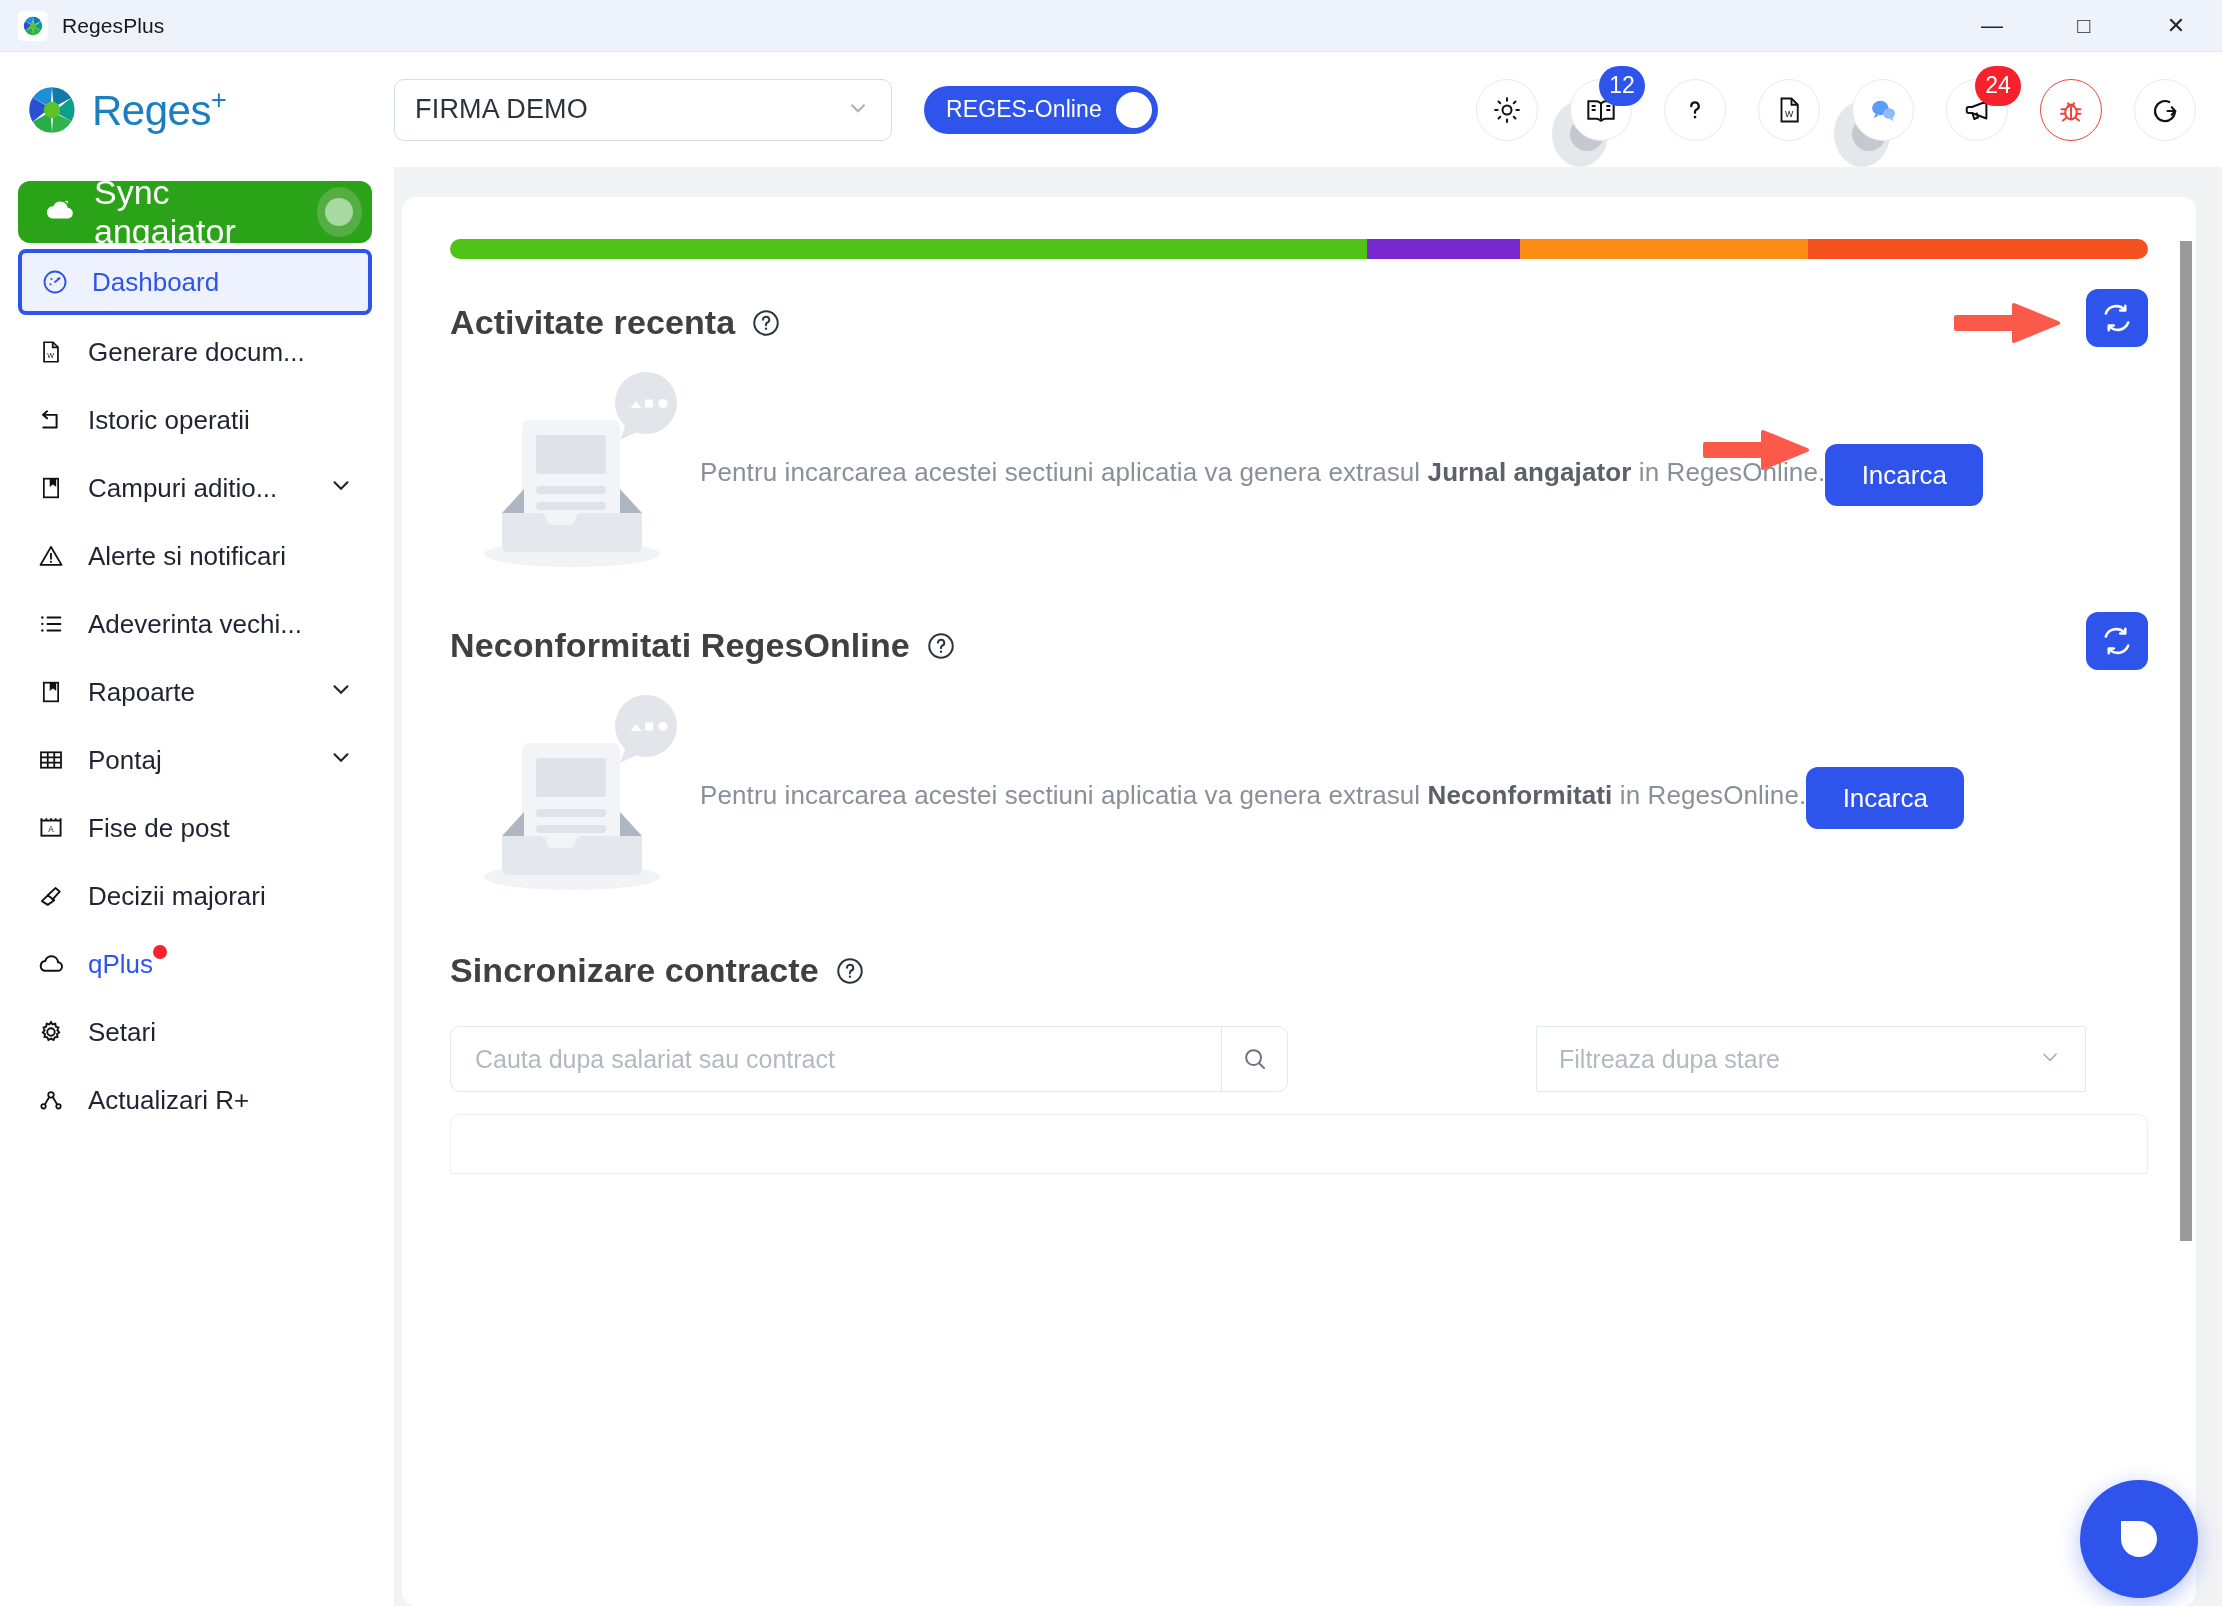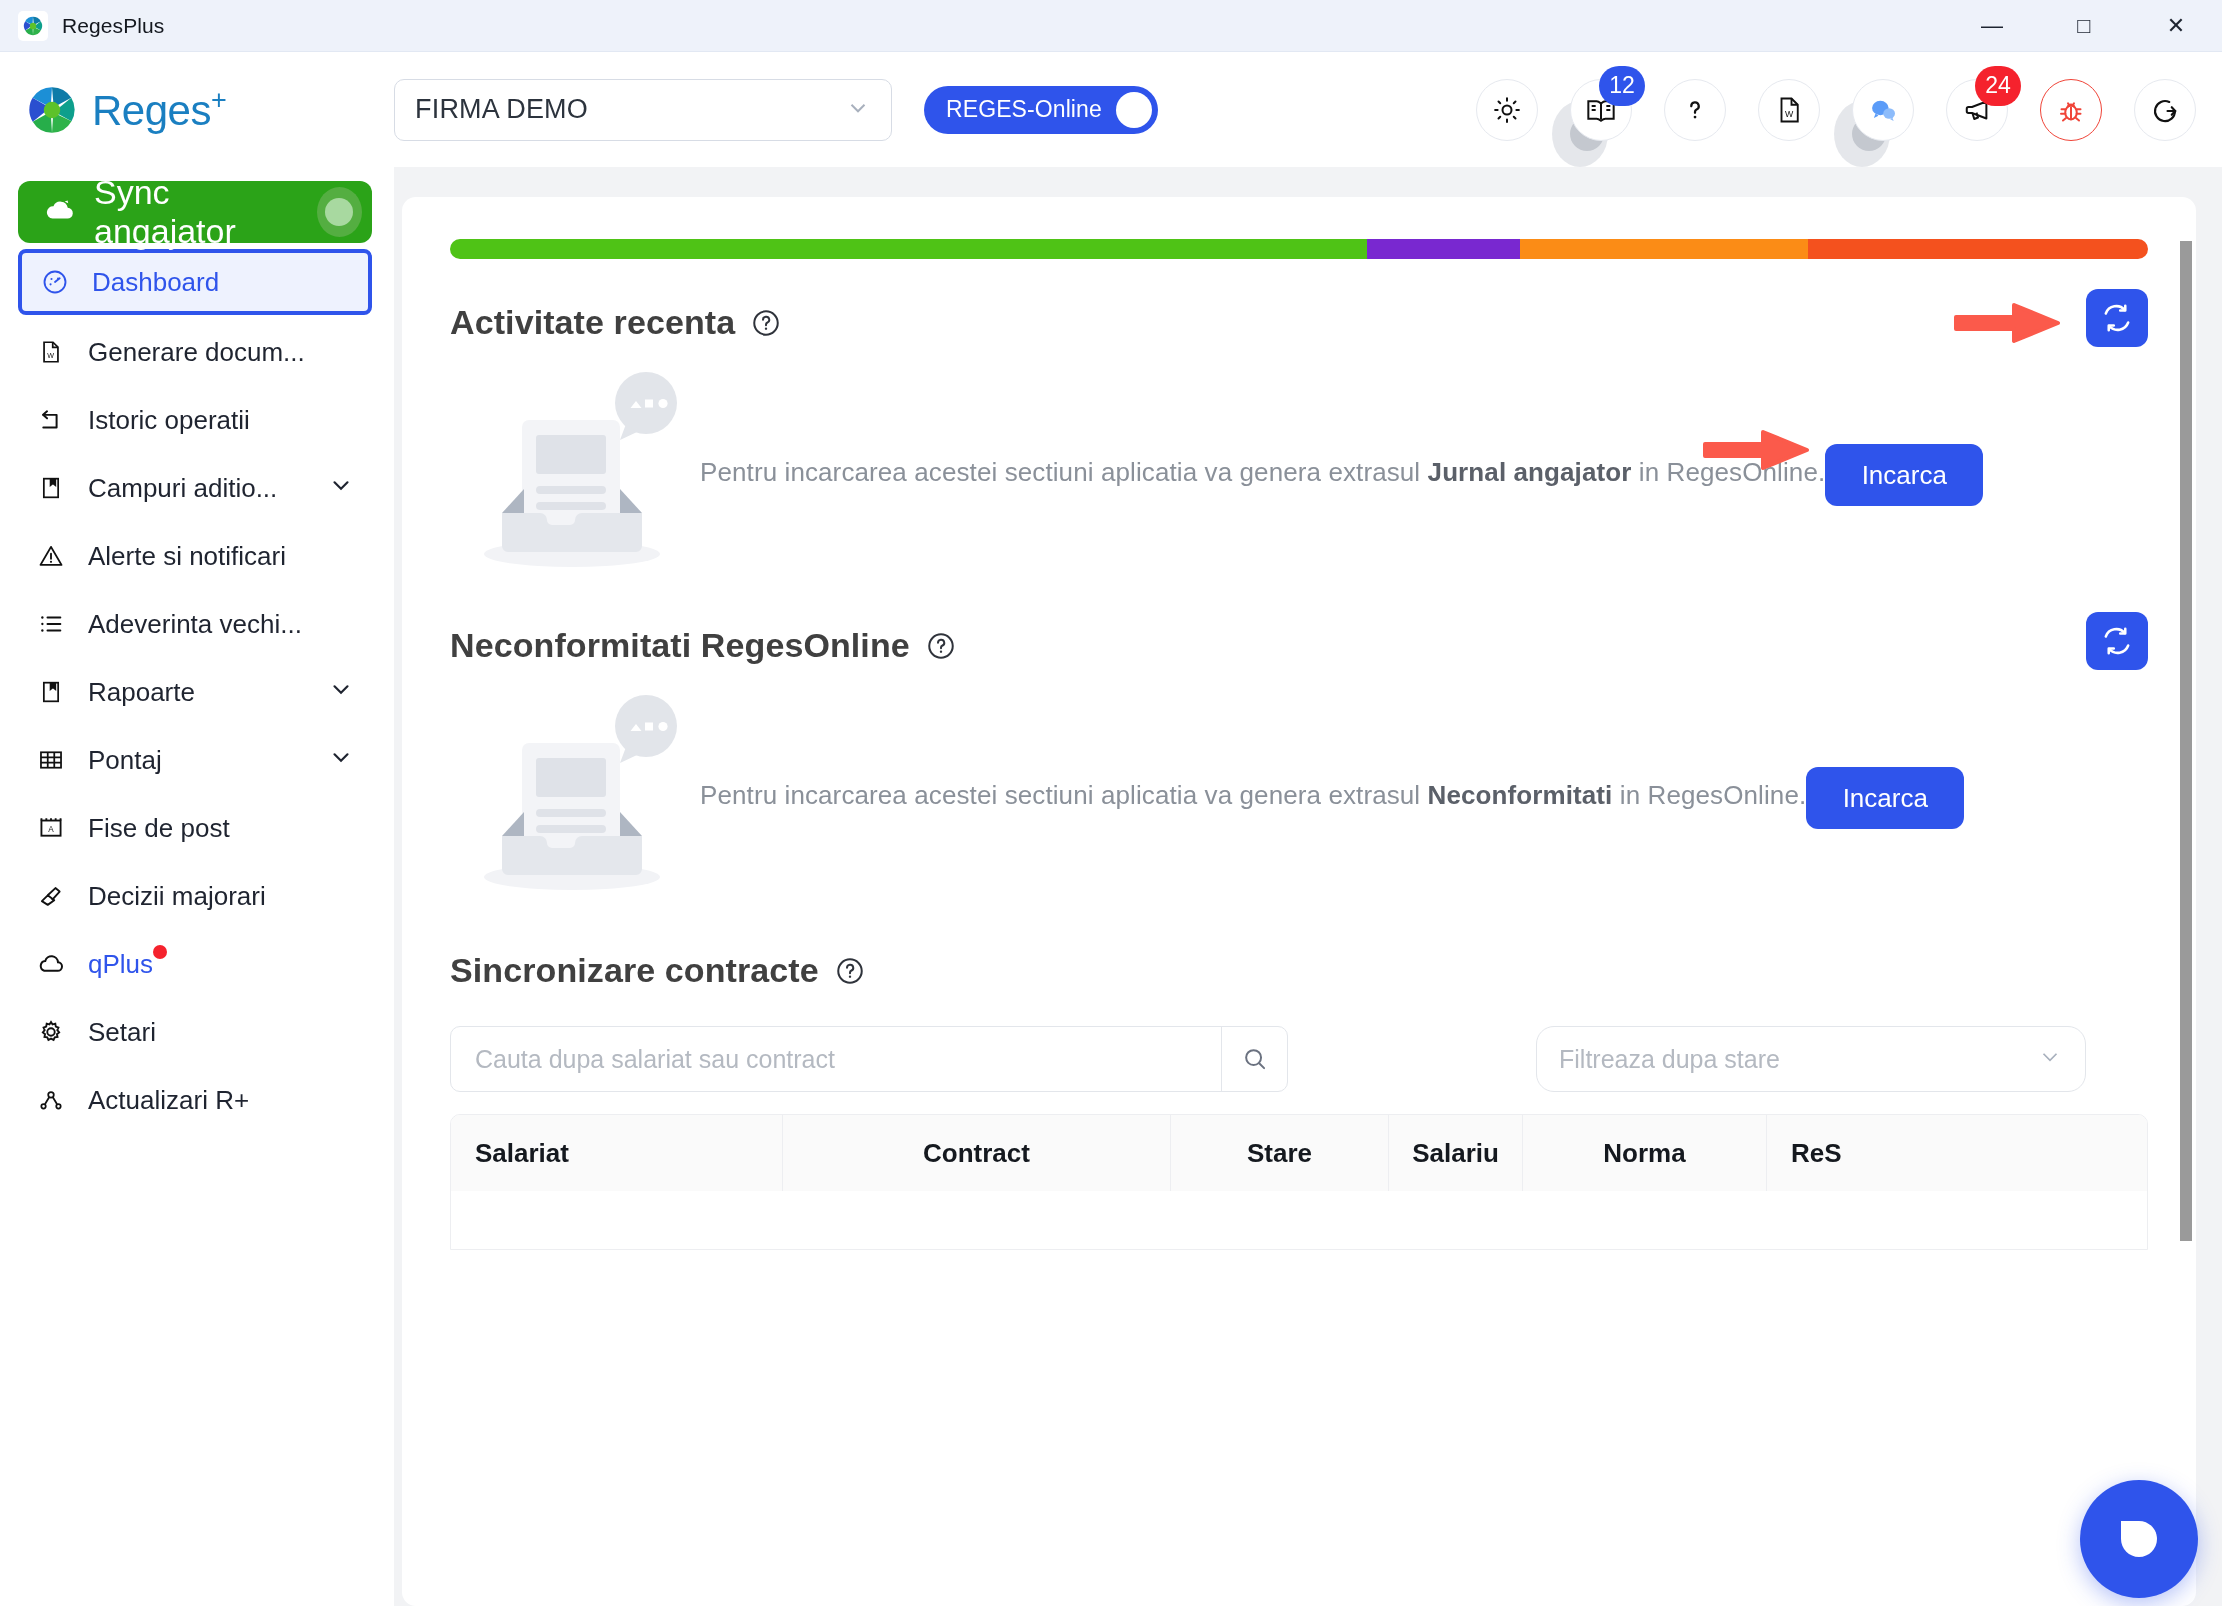--- a/index.html
+++ b/index.html
@@ -155,21 +155,21 @@
     flex: 1; border: 0; outline: 0; height: 100%; padding: 0 24px; font-size: 25px;
     color: #2c333d; font-family: "Liberation Sans", sans-serif; background: transparent;
   }
   .search-wrap input::placeholder { color: #b4b9c1; }
   .search-ico-box {
     width: 66px; height: 100%; border-left: 1.5px solid #e3e6eb;
     display: flex; align-items: center; justify-content: center;
   }
   .filter-select {
     margin-left: 248px; width: 550px; height: 66px; border: 1.5px solid #e3e6eb;
-    border-radius: 18px; display: flex; align-items: center; padding: 0 22px;
+    border-radius: 2px; display: flex; align-items: center; padding: 0 22px;
     justify-content: space-between; background: #fff;
   }
   .filter-select .ph { font-size: 25px; color: #b4b9c1; }
 
   .table { margin-top: 22px; border: 1px solid #edeef1; border-radius: 10px 10px 0 0; overflow: hidden; }
   .thead { display: flex; background: #fafafa; height: 76px; align-items: stretch; }
   .th {
     display: flex; align-items: center; font-size: 26px; font-weight: 700; color: #15191f;
     border-right: 1px solid #edeef1; padding: 0 24px;
   }
@@ -636,28 +636,20 @@
           <span class="ph">Filtreaza dupa stare</span>
           <span class="chev">
             <svg width="26" height="26" viewBox="0 0 24 24" fill="none" stroke="currentColor" stroke-width="1.6">
                 <path d="M6 9l6 6 6-6"></path>
               </svg>
           </span>
         </div>
       </div>
 
       <div class="table">
-        <div class="thead">
-          <div class="th" style="width:332px">Salariat</div>
-          <div class="th" style="width:388px;justify-content:center">Contract</div>
-          <div class="th" style="width:218px;justify-content:center">Stare</div>
-          <div class="th" style="width:134px;justify-content:center">Salariu</div>
-          <div class="th" style="width:244px;justify-content:center">Norma</div>
-          <div class="th" style="flex:1;justify-content:flex-start">ReS</div>
-        </div>
         <div class="tbody-row"></div>
       </div>
 
       <div class="vscroll">
         <div class="vthumb"></div>
       </div>
     </div>
 
     <div class="chat-fab">
       <span>

